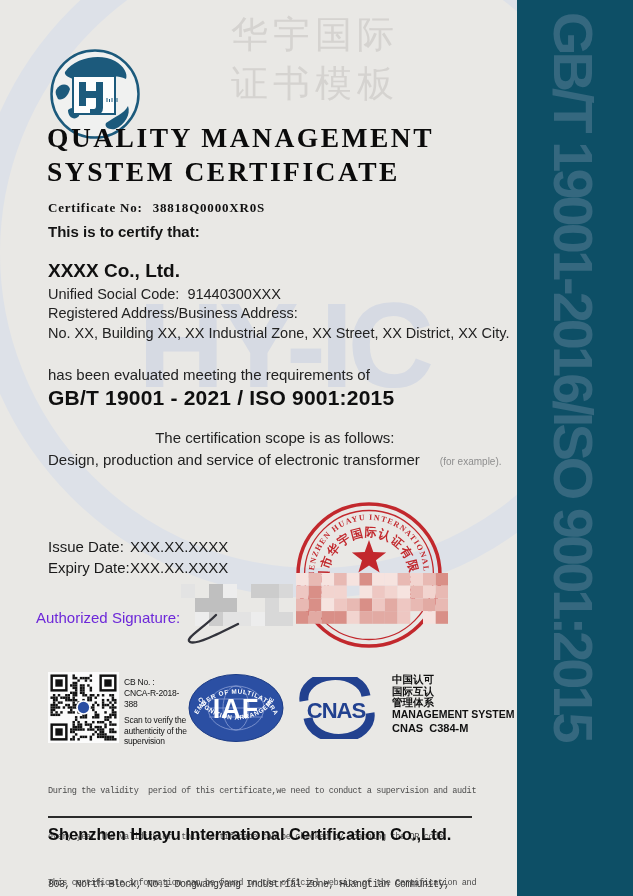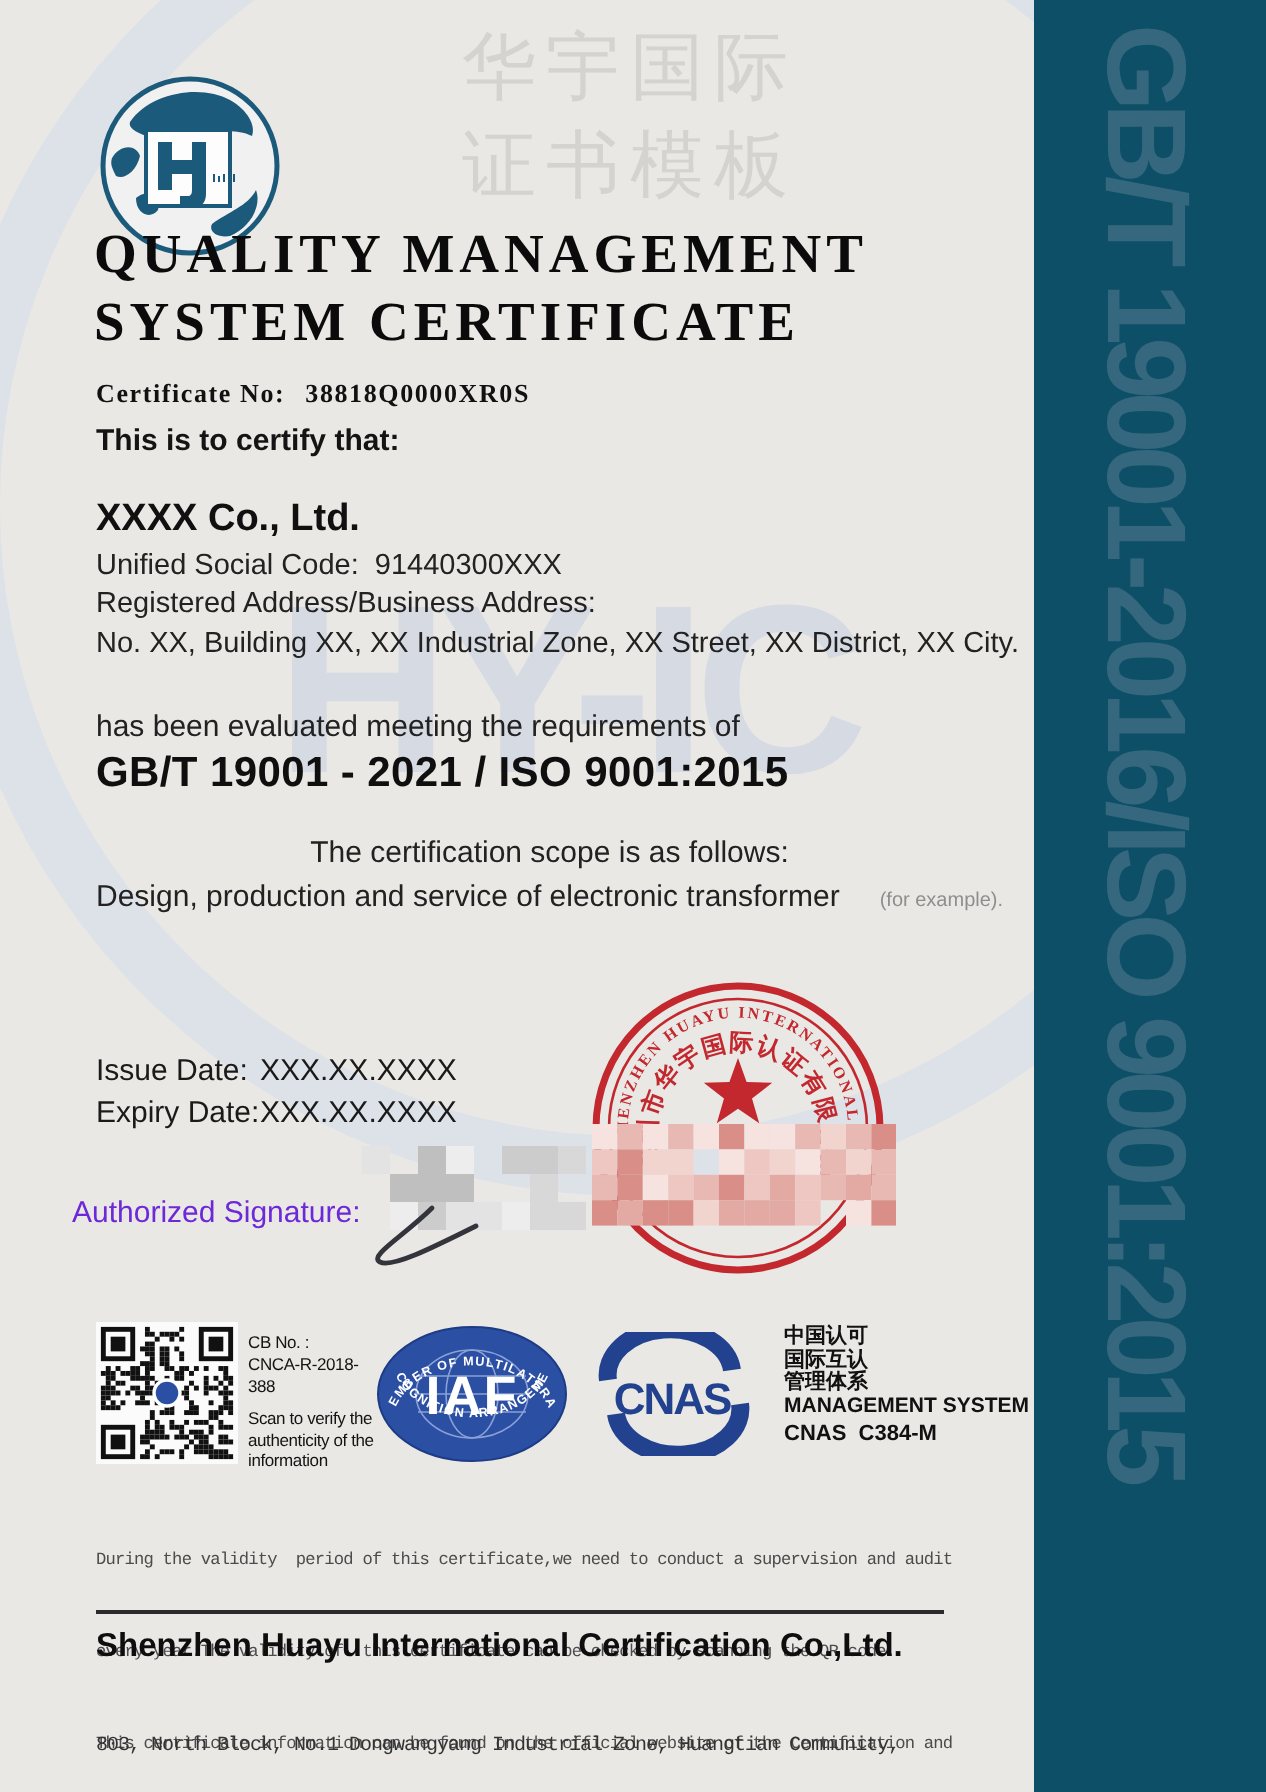--- a/index.html
+++ b/index.html
@@ -14,21 +14,21 @@
   .wm-cn{position:absolute;left:200px;top:10px;width:230px;text-align:center;
          font-family:"Liberation Serif",serif;font-size:37px;line-height:49px;
          letter-spacing:5px;color:#d5d3d0;}
   
   .sidebar{position:absolute;left:517px;top:0;width:116px;height:896px;background:#0d4f66;
            z-index:3;overflow:hidden;}
   .sidebar-text{position:absolute;left:89px;top:12px;transform-origin:0 0;transform:rotate(90deg);
                 white-space:nowrap;font-weight:bold;font-size:56px;letter-spacing:-4px;
                 color:#35687f;font-family:"Liberation Sans",sans-serif;}
   
-  .content{position:absolute;inset:0;z-index:1;}
+  .content{position:absolute;inset:0;z-index:1;margin-top:11px;}
   .logo{position:absolute;left:49px;top:37px;}
   .title{position:absolute;left:47px;top:110px;font-family:"Liberation Serif",serif;
          font-weight:bold;font-size:27.5px;line-height:34px;letter-spacing:2.5px;color:#0b0b0b;}
   .certno{position:absolute;left:48px;top:189px;font-family:"Liberation Serif",serif;
           font-weight:bold;font-size:13px;letter-spacing:0.8px;color:#111;}
   .certno .val{margin-left:10px;}
   .certify{position:absolute;left:48px;top:212px;font-size:15px;font-weight:bold;color:#141414;}
   .company{position:absolute;left:48px;top:250px;font-size:14.5px;line-height:19.5px;color:#222;}
   .company .name{font-size:19px;font-weight:bold;color:#101010;margin-bottom:4px;}
   .company .gap{margin-left:8px;}
@@ -471,21 +471,21 @@
       <circle cx="14.5" cy="14.5" r="3" fill="#ffffff"></circle>
       <circle cx="14.5" cy="14.5" r="2.3" fill="#2b4fa3"></circle>
     </svg>
 
     <div class="qrtext">
       <div>CB No. :</div>
       <div>CNCA-R-2018-388</div>
       <div class="scan">
         <div>Scan to verify the</div>
         <div>authenticity of the</div>
-        <div>information</div>
+        <div>supervision</div>
       </div>
     </div>
 
     <svg class="iaf" width="100" height="74" viewBox="0 0 100 74">
       <ellipse cx="50" cy="37" rx="47" ry="33.5" fill="#2b4fa3" stroke="#1d3c85" stroke-width="1"></ellipse>
       <ellipse cx="50" cy="37" rx="28" ry="22" fill="none" stroke="#8ba0d6" stroke-width="0.8"></ellipse>
       <ellipse cx="50" cy="37" rx="13" ry="22" fill="none" stroke="#8ba0d6" stroke-width="0.8"></ellipse>
       <path d="M23 28 h54 M22 37 h56 M23 46 h54" stroke="#8ba0d6" stroke-width="0.8"></path>
       <defs>
         <path id="iaf-top" d="M11 46 A40 30 0 0 1 89 46" fill="none"></path>

